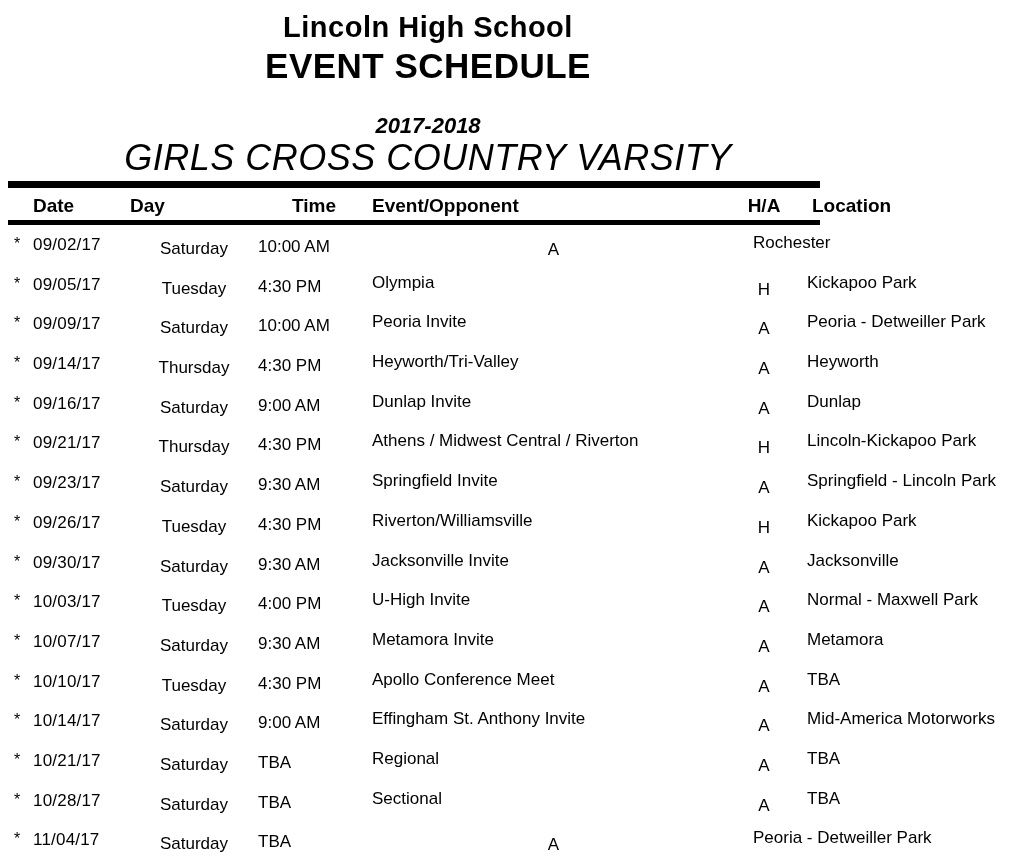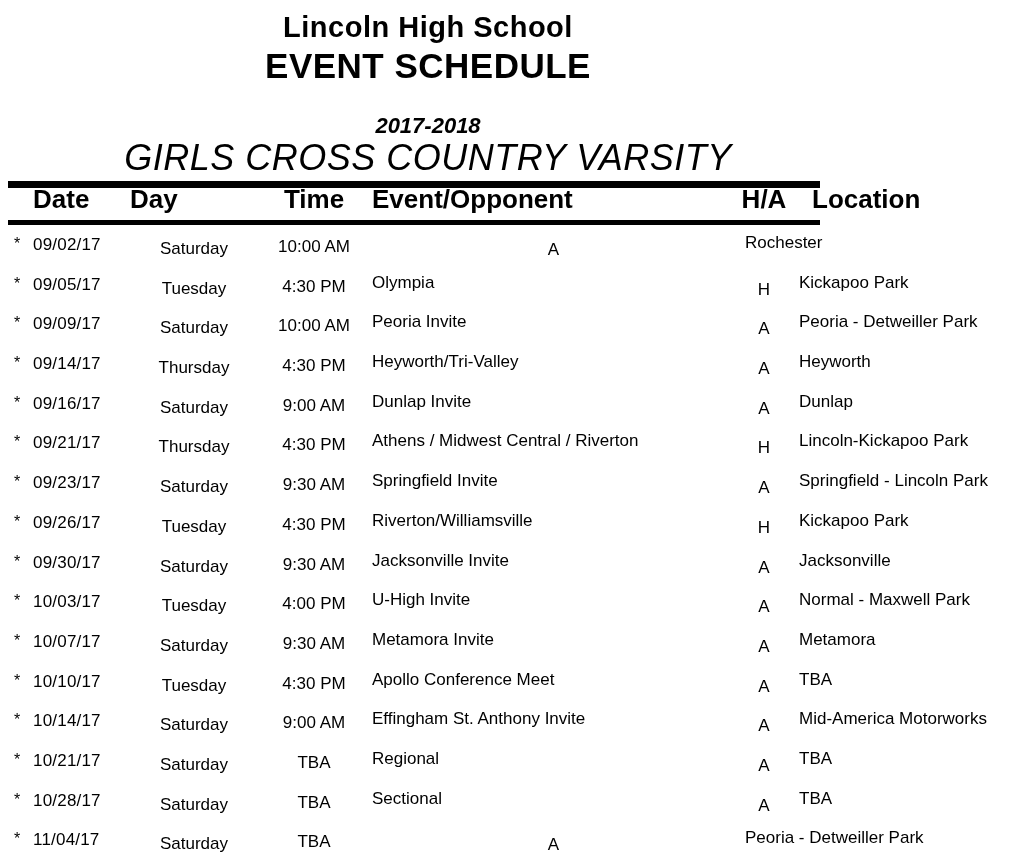--- a/index.html
+++ b/index.html
@@ -58,21 +58,22 @@
     height: 5px;
     background: #000;
   }
   .grid-row {
     display: grid;
     grid-template-columns: 33px 97px 128px 112px 367px 54px 1fr;
     align-items: start;
   }
   .header-row {
     height: 32px;
-    font-size: 26px;
+    padding-top: 6px;
+    font-size: 19px;
     font-weight: bold;
   }
   .header-row .cell { line-height: 23px; }
   .h-date { padding-left: 0; }
   .h-day  { }
   .h-time { text-align: center; }
   .h-event{ padding-left: 2px; }
   .h-ha   { text-align: center; }
   .h-location { padding-left: 21px; }
 
@@ -83,24 +84,24 @@
     font-size: 17px;
   }
   .row .cell {
     display: block;
     line-height: 20px;
     white-space: nowrap;
   }
   .c-star     { padding-left: 14px; transform: translateY(1px); font-size: 16px; }
   .c-date     { transform: translateY(2px); letter-spacing: 0.2px; }
   .c-day      { text-align: center; transform: translateY(6px); }
-  .c-time     { text-align: center; transform: translateY(4px); }
+  .c-time     { text-align: left; transform: translateY(4px); }
   .c-event    { padding-left: 2px; transform: translateY(0); }
   .c-ha       { text-align: center; transform: translateY(7px); }
-  .c-location { padding-left: 8px; transform: translateY(0); }
+  .c-location { padding-left: 8px; transform: translateY(0); margin-left: 8px; }
 </style>
 </head>
 <body>
 
 <div class="page">
 
   <div class="titles">
     <div class="school-name">Lincoln High School</div>
     <div class="schedule-title">EVENT SCHEDULE</div>
     <div class="season">2017-2018</div>

